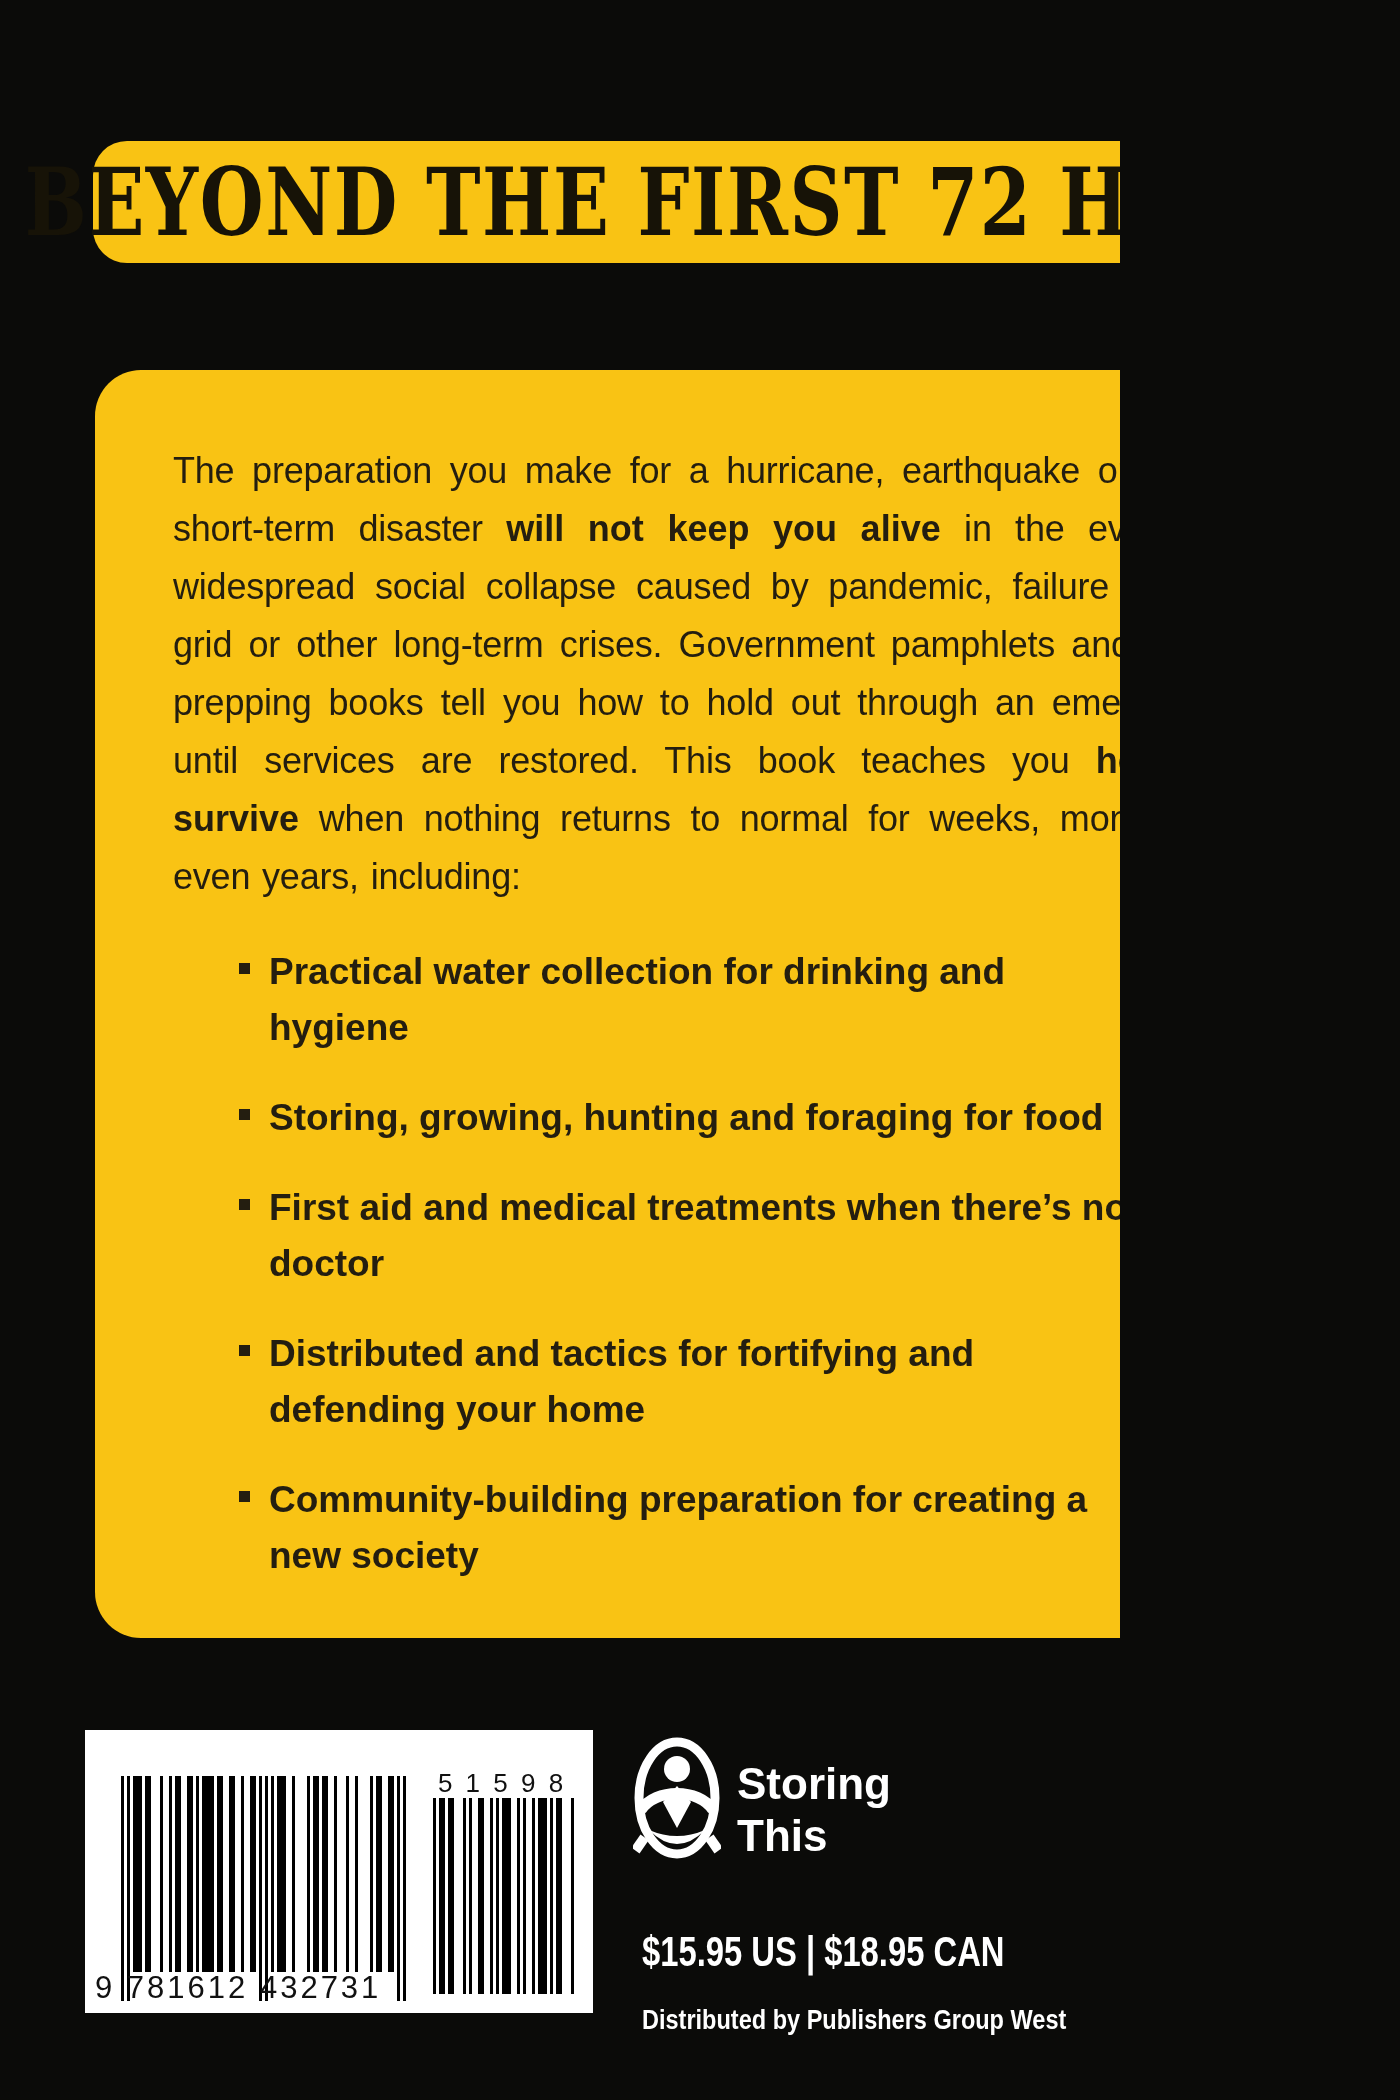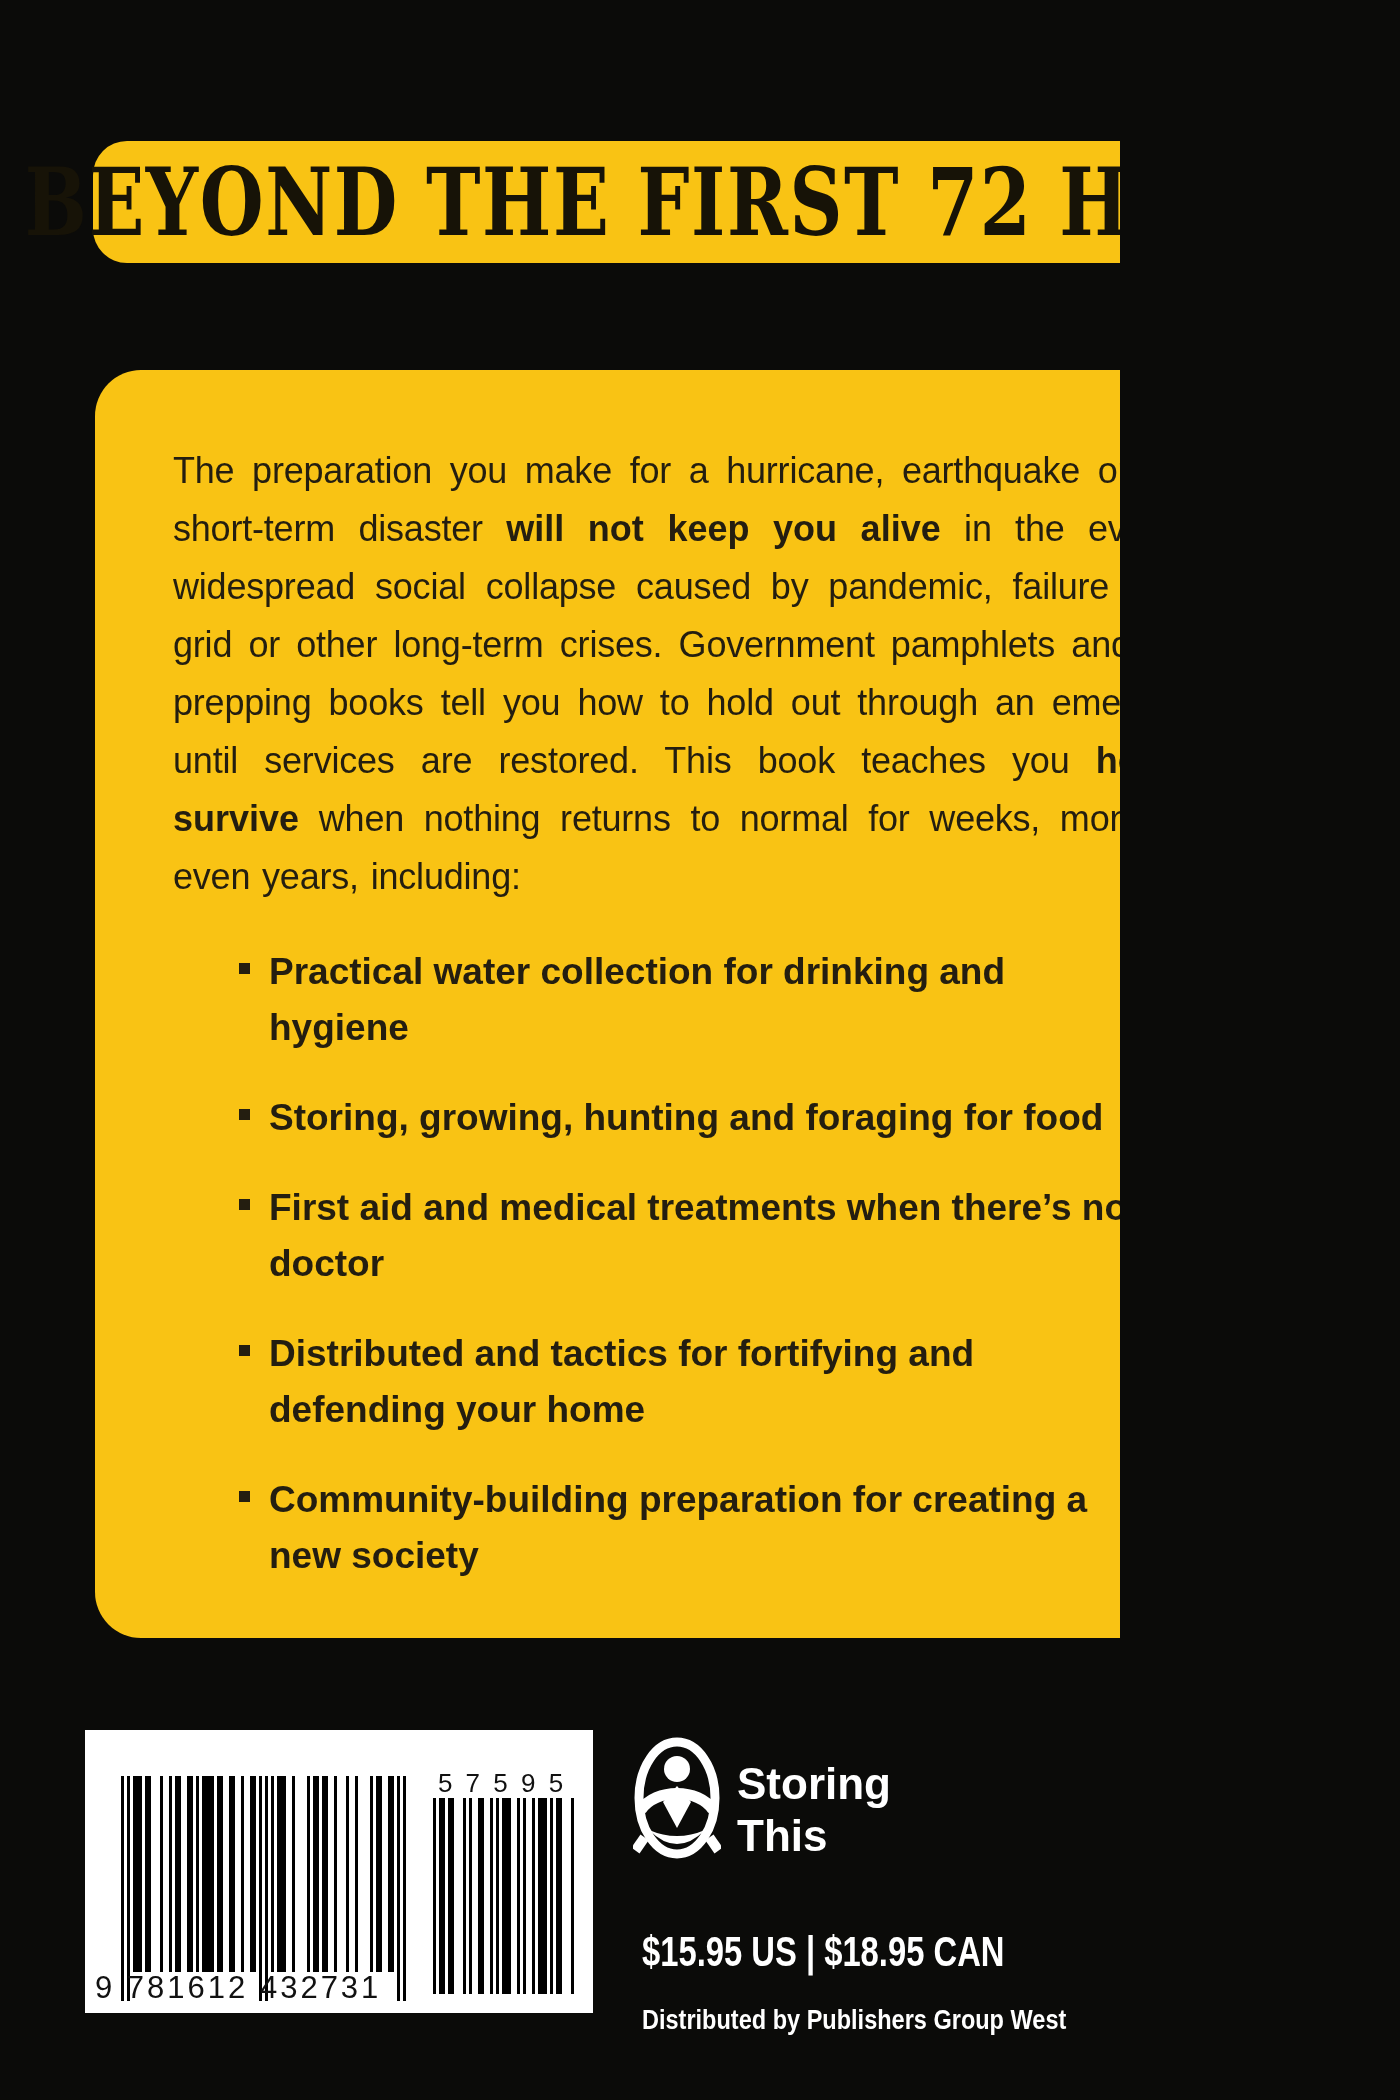--- a/index.html
+++ b/index.html
@@ -165,21 +165,21 @@
         <div class="m on"></div>
         <div class="m"></div>
         <div class="m"></div>
         <div class="m on"></div>
         <div class="m on"></div>
         <div class="m"></div>
         <div class="m on g"></div>
         <div class="m g"></div>
         <div class="m on g"></div>
       </div>
-    <div class="supp-digits">5 7 5 9 5</div>
+    <div class="supp-digits">5 1 5 9 8</div>
     <div class="ean-supp" id="ean-supp">
         <div class="m"></div>
         <div class="m on"></div>
         <div class="m"></div>
         <div class="m on"></div>
         <div class="m on"></div>
         <div class="m"></div>
         <div class="m on"></div>
         <div class="m on"></div>
         <div class="m"></div>

